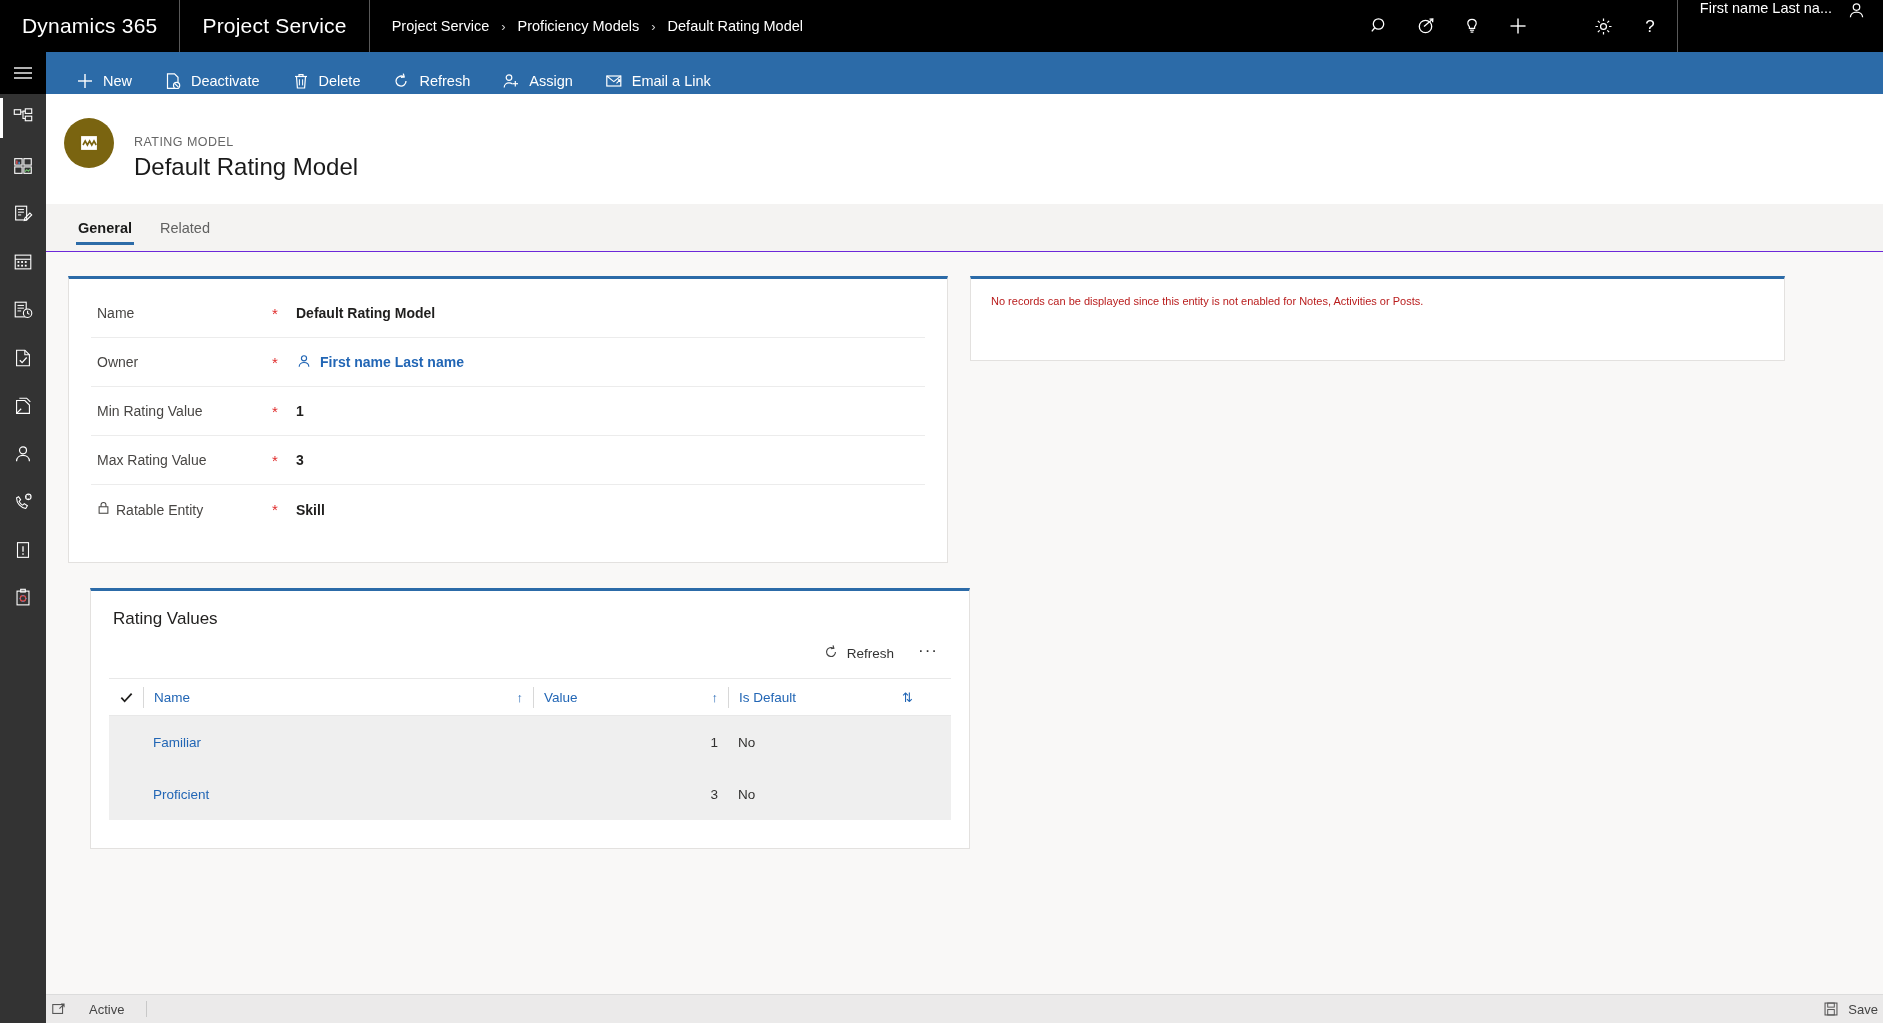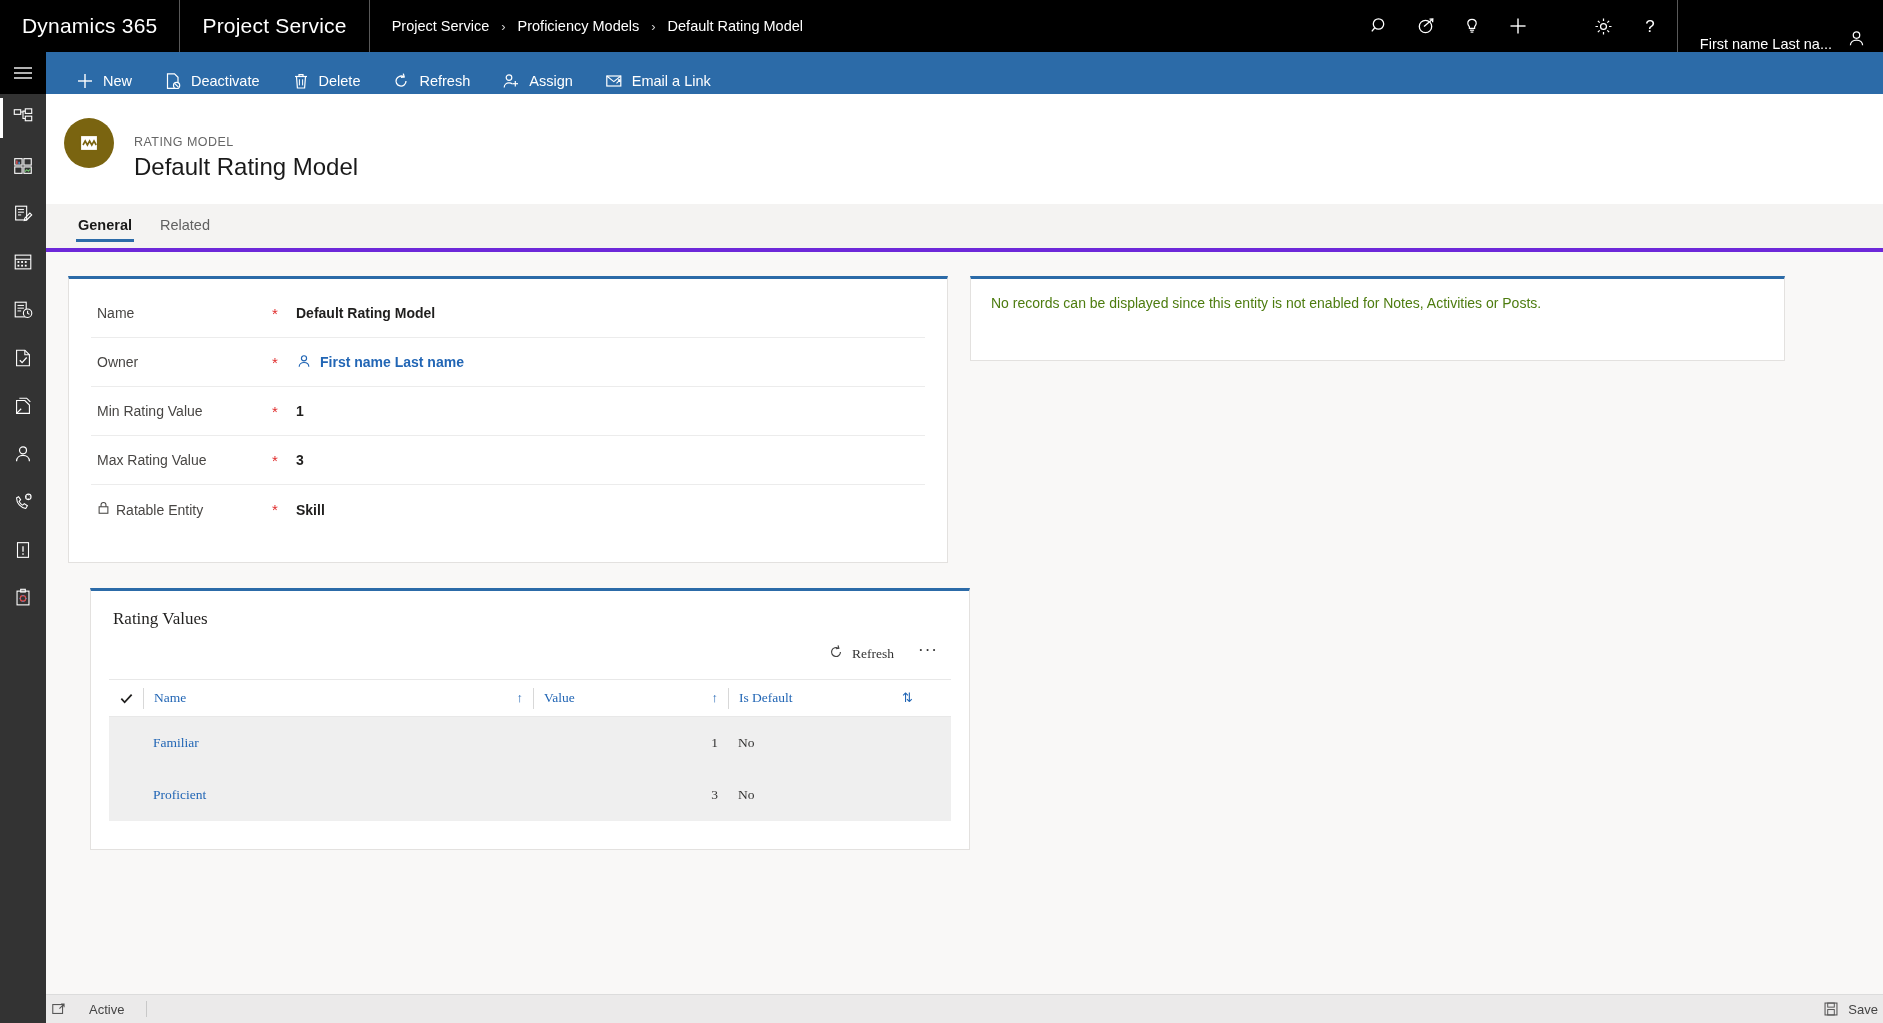--- a/index.html
+++ b/index.html
@@ -36,21 +36,21 @@
   .tn-icons {
     display: flex; align-items: center; gap: 0px;
     border-right: 1px solid #595959; padding-right: 4px;
   }
   .tn-icon {
     width: 46px; height: 52px; display: flex; align-items: center;
     justify-content: center; cursor: pointer;
   }
   .tn-icon svg { display: block; }
   .tn-right {
-    display: flex; align-items: flex-end; gap: 14px; padding: 0 16px 0 22px;
+    display: flex; align-items: flex-start; gap: 14px; padding: 0 16px 0 22px;
     font-size: 14.5px; cursor: pointer;
   }
 
   
   .cmdbar {
     position: absolute; top: 52px; left: 46px; width: 1837px; height: 58px;
     background: #2c6ba8; display: flex; align-items: center;
     padding-left: 14px; color: #fff;
   }
   .cmd-btn {
@@ -92,21 +92,21 @@
     display: flex; align-items: center; justify-content: center; flex: 0 0 50px;
     margin-top: 6px;
   }
   .rec-meta { display: flex; flex-direction: column; justify-content: center; }
   .rec-kicker {
     font-size: 12.5px; color: #666; letter-spacing: .45px; margin-bottom: 4px;
   }
   .rec-title { font-size: 24px; font-weight: 400; color: #1a1a1a; }
 
   .tabsbar {
-    height: 48px; background: #f4f3f2; border-bottom: 4px solid #6d28d9;
+    height: 48px; background: #f4f3f2; border-bottom: 1px solid #6d28d9;
     display: flex; align-items: flex-end; padding-left: 18px;
   }
   .tab {
     height: 46px; padding: 0 14px; display: flex; align-items: center;
     font-size: 14.5px; color: #616161; cursor: pointer; position: relative;
   }
   .tab.active { color: #1a1a1a; font-weight: 600; }
   .tab.active::after {
     content: ""; position: absolute; left: 12px; right: 12px; bottom: 6px;
     height: 3px; background: #2c6ba8;
@@ -134,28 +134,27 @@
   .freq { width: 24px; color: #e02b2b; font-size: 15px; line-height: 1; }
   .fvalue {
     flex: 1; font-size: 14px; color: #201f1e; font-weight: 600;
     display: flex; align-items: center; gap: 8px;
   }
   .fvalue.link { color: #2266b5; font-weight: 600; }
   .fvalue.plain { font-weight: 600; }
 
   
   .notes-card { width: 815px; height: 85px; padding: 16px 20px; }
-  .notes-text { font-size: 14px; color: #4d7c0f; }
+  .notes-text { font-size: 11px; color: #b91c1c; }
 
   
   .grid-card {
     position: absolute; left: 22px; top: 312px; width: 880px;
     background: #fff; border: 1px solid #e3e1df; border-top: 3px solid #2c6ba8;
     padding-bottom: 28px;
-    font-family: Liberation Serif, serif;
   }
   .grid-title { font-size: 17px; color: #201f1e; padding: 18px 0 0 22px; }
   .grid-tools {
     display: flex; justify-content: flex-end; align-items: center; gap: 6px;
     padding: 10px 22px 10px 0;
   }
   .gtool {
     display: flex; align-items: center; gap: 8px; font-size: 13.5px;
     color: #333; padding: 5px 9px; cursor: pointer;
   }

